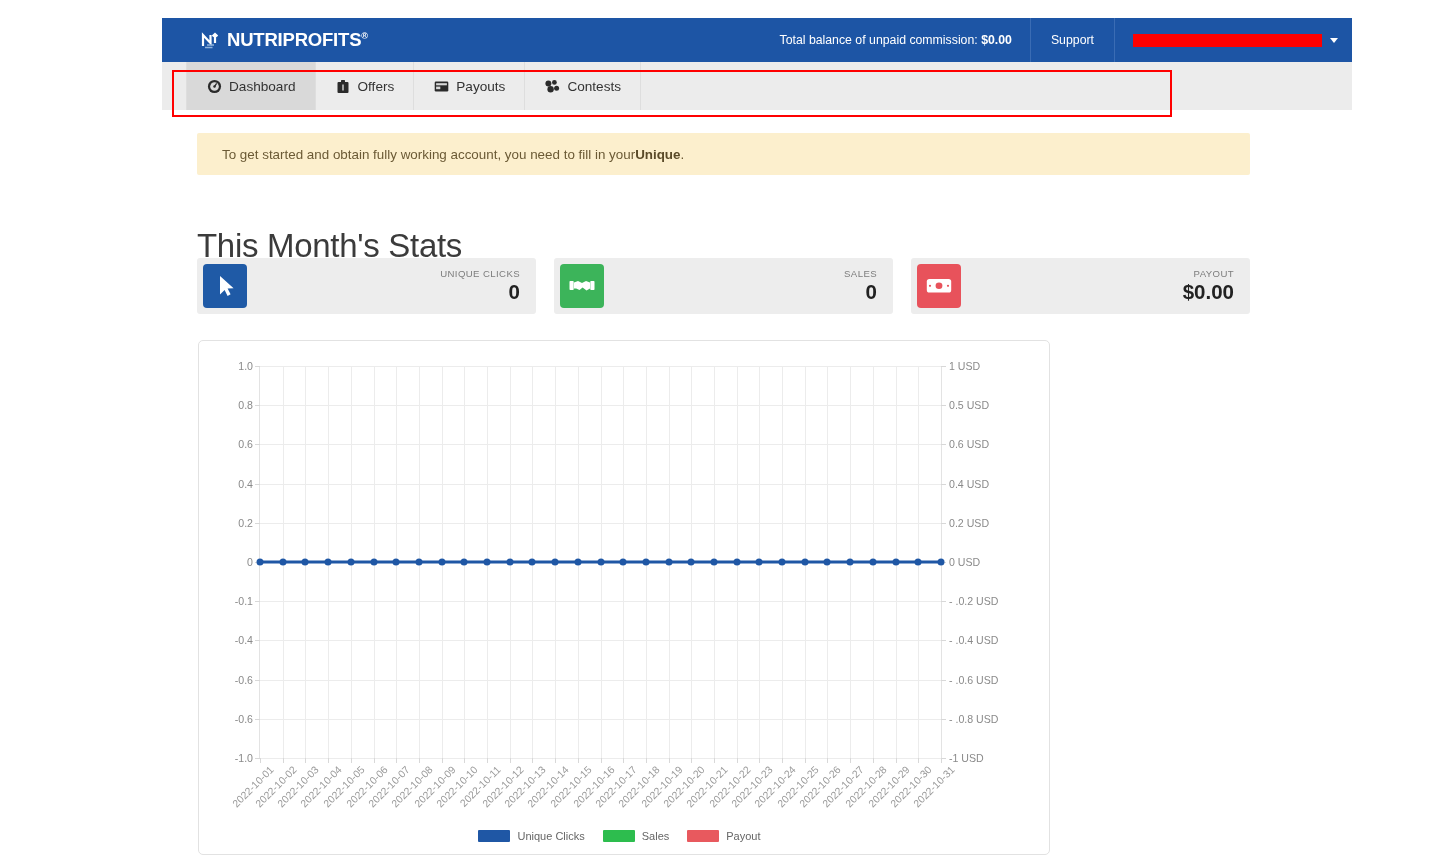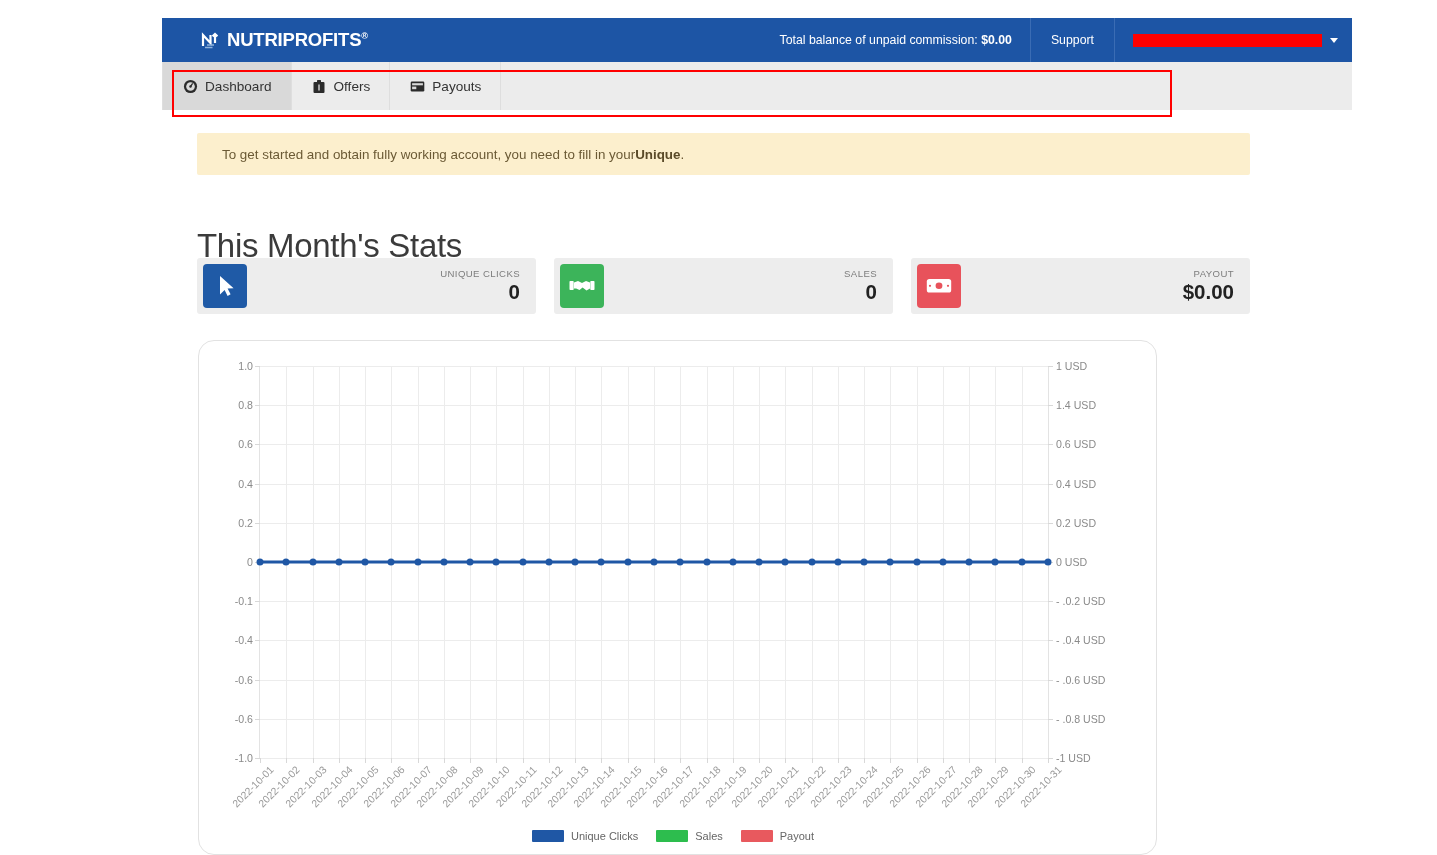--- a/index.html
+++ b/index.html
@@ -46,21 +46,21 @@
   .navbar{
     position:absolute; left:162px; top:62px; width:1190px; height:48px;
     background:#ececec; display:flex; align-items:stretch;
   }
   .nav-item{
     display:flex; align-items:center; gap:7px;
     padding:0 19px; color:#333333; font-size:13.6px;
     border-right:1px solid #dedede; background:transparent; cursor:pointer;
     white-space:nowrap;
   }
-  .nav-item:first-child{ border-left:1px solid #dedede; }
+  .nav-item:first-child{ border-left:1px solid #dedede;margin-left:24px; }
   .nav-item.active{ background:#d9d9d9; }
   .nav-ico{ display:inline-flex; align-items:center; justify-content:center; width:16px; height:16px; }
   .nav-ico svg{ display:block; }
   .nav-caret{
     width:0;height:0;border-left:4px solid transparent;border-right:4px solid transparent;
     border-top:5px solid #333333; margin-left:3px;
   }
   
   .annot-rect{
     position:absolute; left:172px; top:70px; width:1000px; height:47px;
@@ -102,22 +102,22 @@
   .stat-label{
     font-size:9.6px; color:#7d7d7d; letter-spacing:.4px; display:block;
     margin-bottom:2px;
   }
   .stat-value{
     font-size:20.5px; color:#222222; font-weight:bold; display:block;
   }
 
   
   .chart-panel{
-    position:absolute; left:198px; top:340px; width:959px; height:515px;
-    background:#ffffff; border:1px solid #e2e2e2; border-radius:16px;
+    position:absolute; left:198px; top:340px; width:852px; height:515px;
+    background:#ffffff; border:1px solid #e2e2e2; border-radius:5px;
   }
   .plot{
     position:absolute; left:60px; top:25px; right:107px; height:392px;
   }
   .plot-area{
     position:absolute; inset:0; border-left:1px solid #e3e3e3; border-right:1px solid #e3e3e3;
   }
   .hline{
     position:absolute; left:0; right:0; height:1px; background:#ececec;
   }
@@ -219,20 +219,31 @@
     <div class="nav-item">
       <span class="nav-ico">
         <svg width="15" height="13" viewBox="0 0 15 13">
           <rect x="0.7" y="1.5" width="13.6" height="10" rx="1.2" fill="#2b2b2b"></rect>
           <rect x="2.1" y="3.2" width="10.8" height="2.1" fill="#d9d9d9"></rect>
           <rect x="2.1" y="6.6" width="4.2" height="2.6" fill="#d9d9d9"></rect>
         </svg>
       </span>
       <span>Payouts</span>
     </div>
+    <div class="nav-item">
+      <span class="nav-ico">
+        <svg width="16" height="14" viewBox="0 0 16 14">
+          <circle cx="4.4" cy="4.6" r="3" fill="#2b2b2b"></circle>
+          <circle cx="10.4" cy="3.4" r="2.4" fill="#2b2b2b"></circle>
+          <circle cx="6.6" cy="10.2" r="3.2" fill="#2b2b2b"></circle>
+          <circle cx="12.6" cy="9.2" r="2.5" fill="#2b2b2b"></circle>
+        </svg>
+      </span>
+      <span>Contests</span>
+    </div>
   </div>
 <div class="annot-rect"></div>
 
 <div class="alert">
   <span>To get started and obtain fully working account, you need to fill in your </span>
     <b>Unique</b>
     <span>.</span>
 </div>
 
 <h1 class="page-title">This Month's Stats</h1>
@@ -283,21 +294,21 @@
     <div class="plot-area" id="plotarea">
         <div class="hline" style="top: 0%;"></div>
         <div class="tick-mark-l" style="top: 0%;"></div>
         <div class="tick-mark-r" style="top: 0%;"></div>
         <div class="ytick-l" style="top: 0%;">1.0</div>
         <div class="ytick-r" style="top: 0%;">1 USD</div>
         <div class="hline" style="top: 10%;"></div>
         <div class="tick-mark-l" style="top: 10%;"></div>
         <div class="tick-mark-r" style="top: 10%;"></div>
         <div class="ytick-l" style="top: 10%;">0.8</div>
-        <div class="ytick-r" style="top: 10%;">1.4 USD</div>
+        <div class="ytick-r" style="top: 10%;">0.5 USD</div>
         <div class="hline" style="top: 20%;"></div>
         <div class="tick-mark-l" style="top: 20%;"></div>
         <div class="tick-mark-r" style="top: 20%;"></div>
         <div class="ytick-l" style="top: 20%;">0.6</div>
         <div class="ytick-r" style="top: 20%;">0.6 USD</div>
         <div class="hline" style="top: 30%;"></div>
         <div class="tick-mark-l" style="top: 30%;"></div>
         <div class="tick-mark-r" style="top: 30%;"></div>
         <div class="ytick-l" style="top: 30%;">0.4</div>
         <div class="ytick-r" style="top: 30%;">0.4 USD</div>

